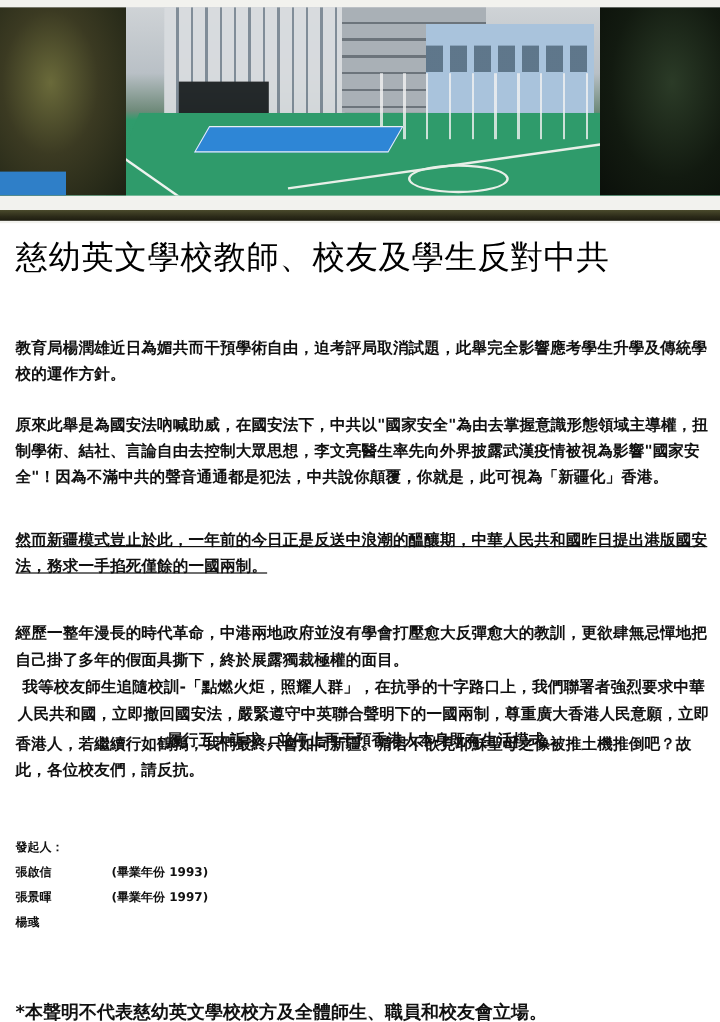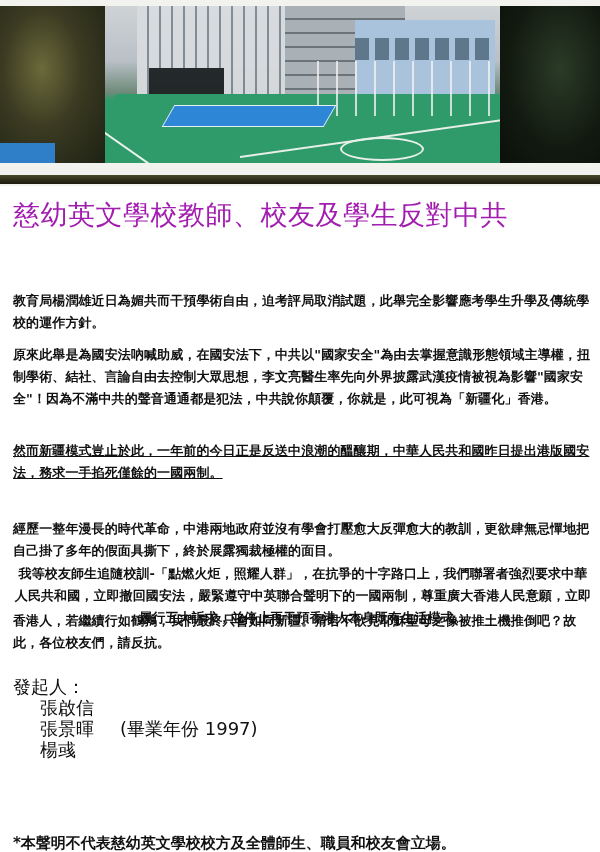--- a/index.html
+++ b/index.html
@@ -84,35 +84,35 @@
   }
   .dark-band {
     position: absolute; left: 0; top: 175px; width: 600px; height: 9px;
     background: linear-gradient(180deg, #4a4a2c 0%, #2c2b19 60%, #1d1c10 100%);
   }
   .content {
     position: absolute; left: 13px; top: 195px; width: 580px;
   }
   .title {
     font-size: 27px; line-height: 40px; font-weight: normal;
-    margin: 0; letter-spacing: 0.5px; color: #a21caf;
+    margin: 0; letter-spacing: 0.5px; color: #000000;
   }
   .para {
     font-size: 13px; line-height: 22px; margin: 0; color: #111;
     font-weight: bold;
     letter-spacing: 0.1px;
   }
-  .p1 { position: absolute; top: 95px; font-family: Liberation Serif, serif; }
+  .p1 { position: absolute; top: 84px; font-family: Liberation Serif, serif; }
   .p2 { position: absolute; top: 149px; }
   .p3 { position: absolute; top: 245px; text-decoration: underline; }
   .p4 { position: absolute; top: 323px; }
   .p5 { position: absolute; top: 368px; text-align: center; }
   .p6 { position: absolute; top: 415px; }
-  .founders { position: absolute; top: 481px; font-size: 18px; line-height: 21px; font-weight: normal; }
-  .founders .row { display: flex; margin-left: 27px; }
+  .founders { position: absolute; top: 501px; font-size: 10px; line-height: 21px; font-weight: bold; }
+  .founders .row { display: flex; }
   .founders .name { width: 80px; }
   .founders .grad { }
   .disclaimer { position: absolute; top: 622px; font-size: 15px; line-height: 22px; font-weight: bold; }
 </style>
 </head>
 <body>
 
 <div class="banner">
   <div class="photo">
     <div class="building-left"></div>
@@ -139,20 +139,21 @@
   <p class="para p2">原來此舉是為國安法吶喊助威，在國安法下，中共以"國家安全"為由去掌握意識形態領域主導權，扭制學術、結社、言論自由去控制大眾思想，李文亮醫生率先向外界披露武漢疫情被視為影響"國家安全"！因為不滿中共的聲音通通都是犯法，中共說你顛覆，你就是，此可視為「新疆化」香港。</p>
   <p class="para p3">然而新疆模式豈止於此，一年前的今日正是反送中浪潮的醞釀期，中華人民共和國昨日提出港版國安法，務求一手掐死僅餘的一國兩制。</p>
   <p class="para p4">經歷一整年漫長的時代革命，中港兩地政府並沒有學會打壓愈大反彈愈大的教訓，更欲肆無忌憚地把自己掛了多年的假面具撕下，終於展露獨裁極權的面目。</p>
   <p class="para p5">我等校友師生追隨校訓-「點燃火炬，照耀人群」，在抗爭的十字路口上，我們聯署者強烈要求中華人民共和國，立即撤回國安法，嚴緊遵守中英聯合聲明下的一國兩制，尊重廣大香港人民意願，立即履行五大訴求，並停止再干預香港人本身既有生活模式。</p>
   <p class="para p6">香港人，若繼續行如鶴鶉，我們最終只會如同新疆。猜君不欲見耶穌聖母之像被推土機推倒吧？故此，各位校友們，請反抗。</p>
 
   <div class="founders">
     <div>發起人：</div>
     <div class="row">
       <span class="name">張啟信</span>
+      <span class="grad">(畢業年份 1993)</span>
     </div>
     <div class="row">
       <span class="name">張景暉</span>
       <span class="grad">(畢業年份 1997)</span>
     </div>
     <div class="row">
       <span class="name" style="width:72px">楊彧</span>
     </div>
   </div>
 

